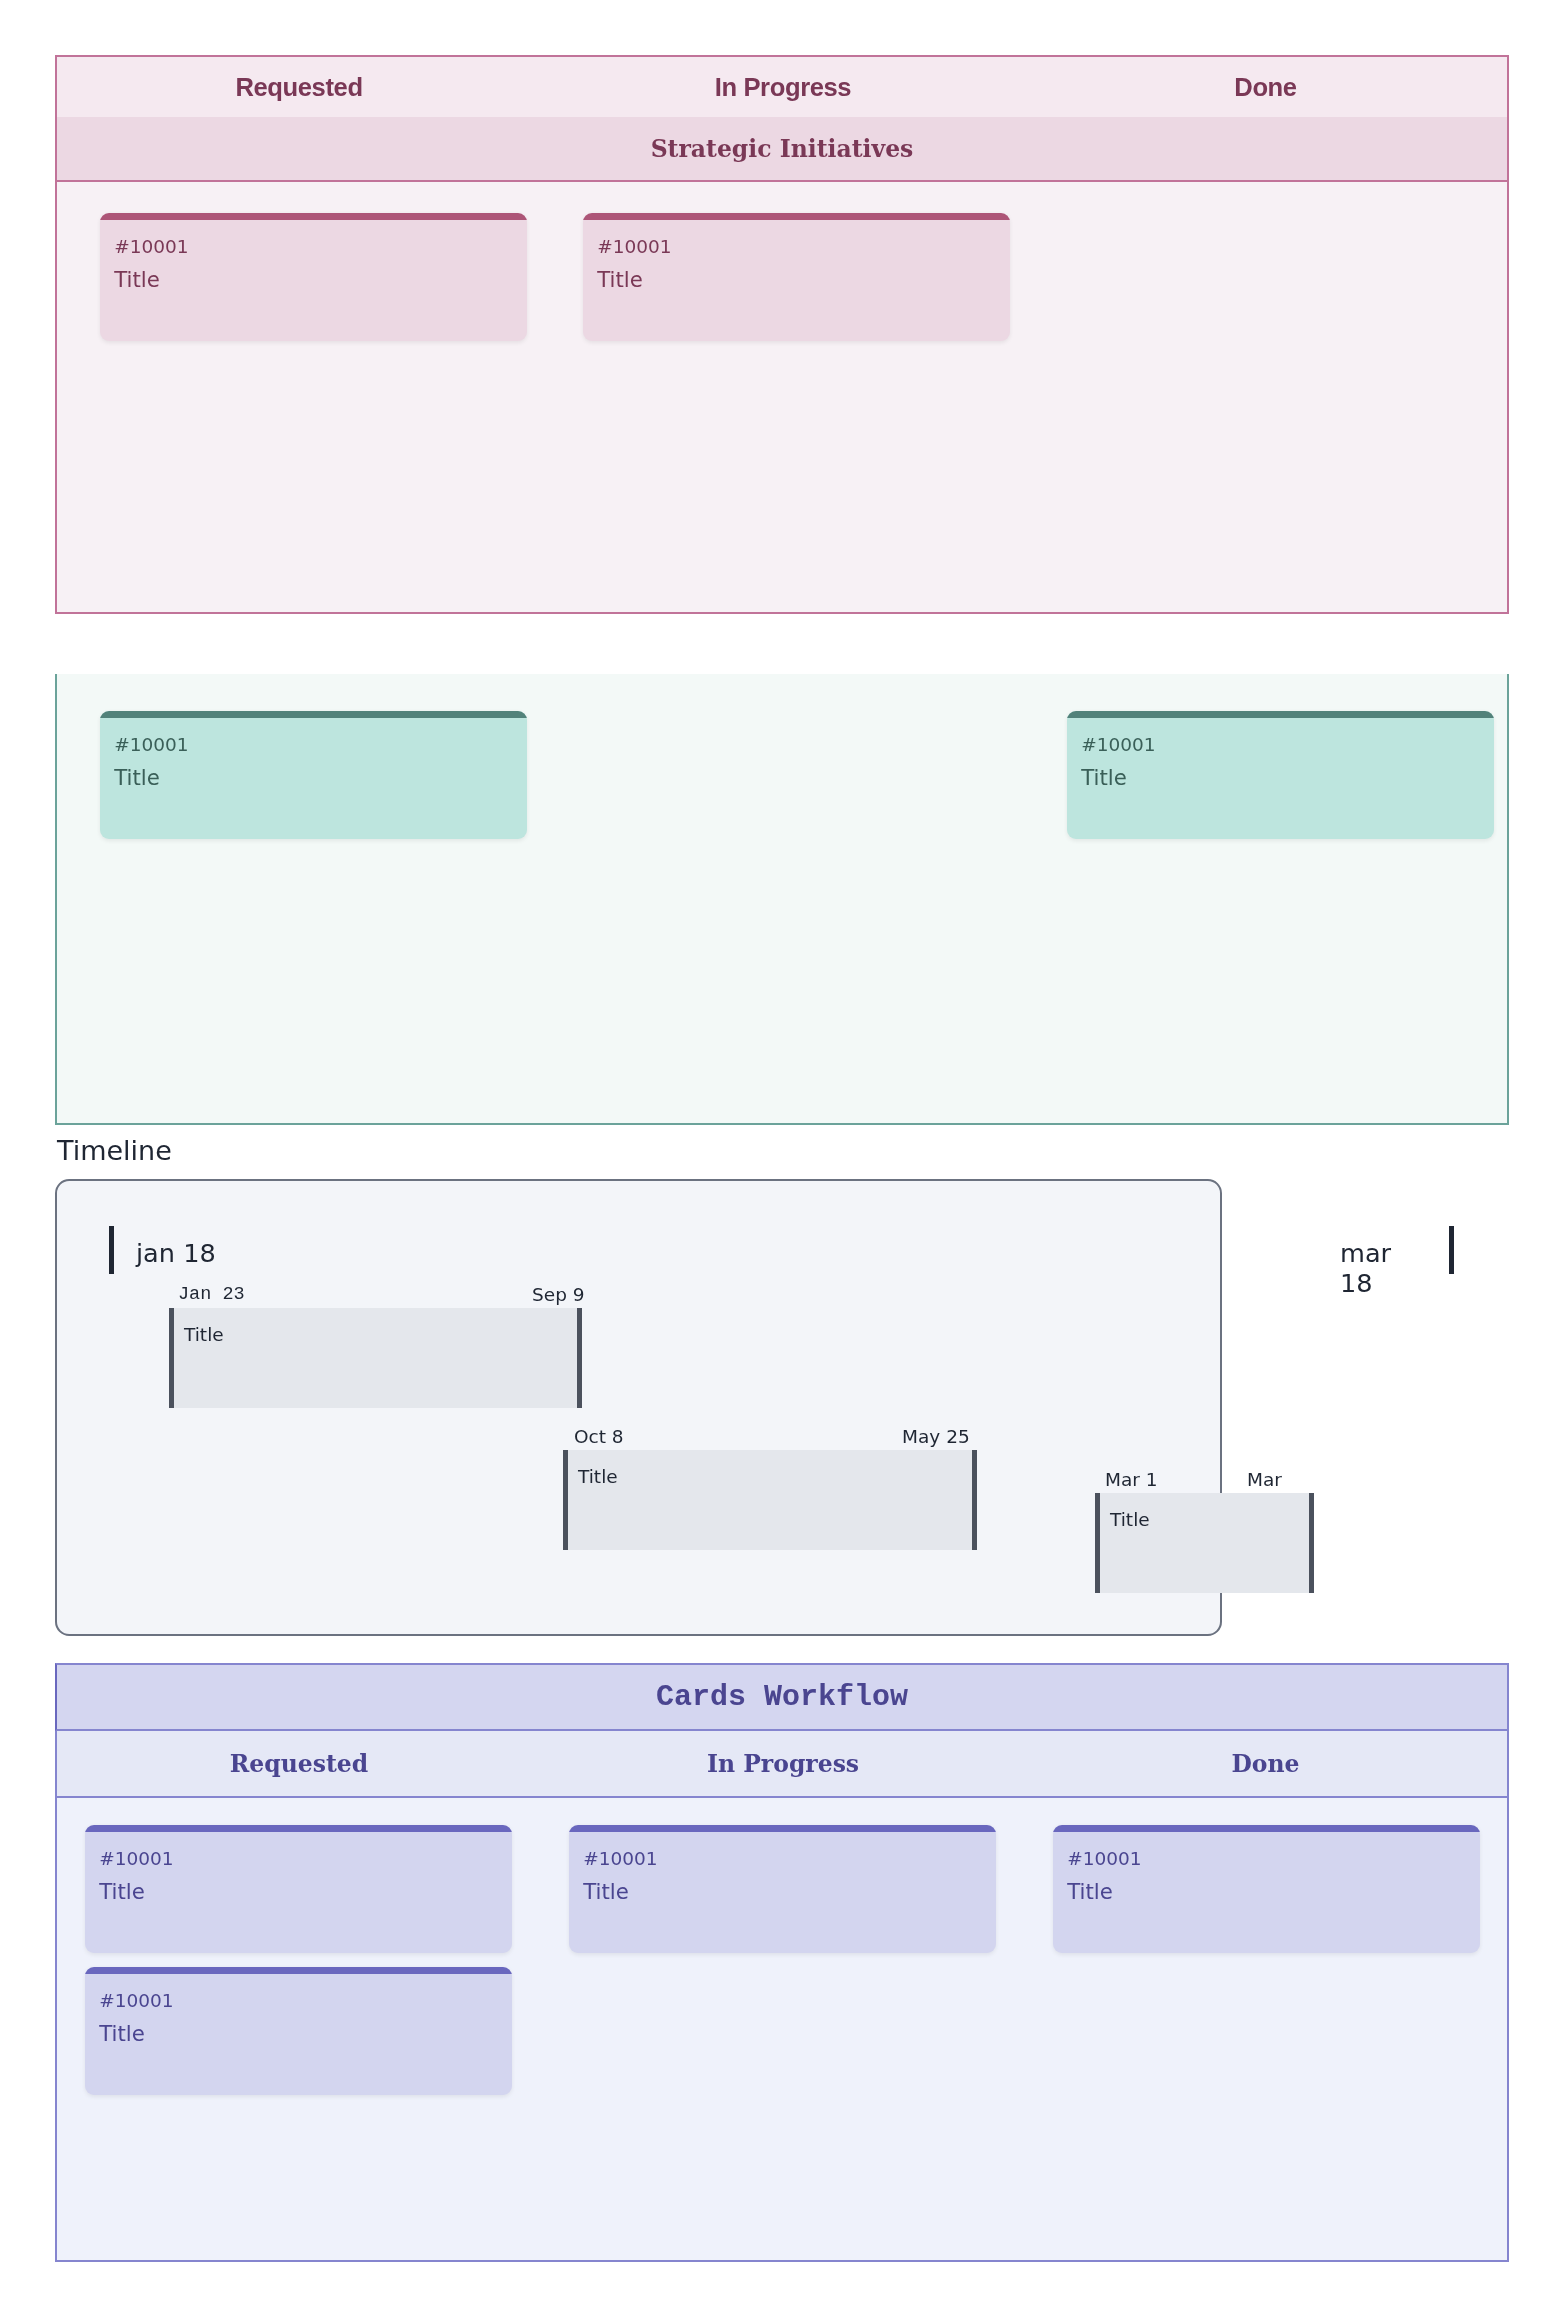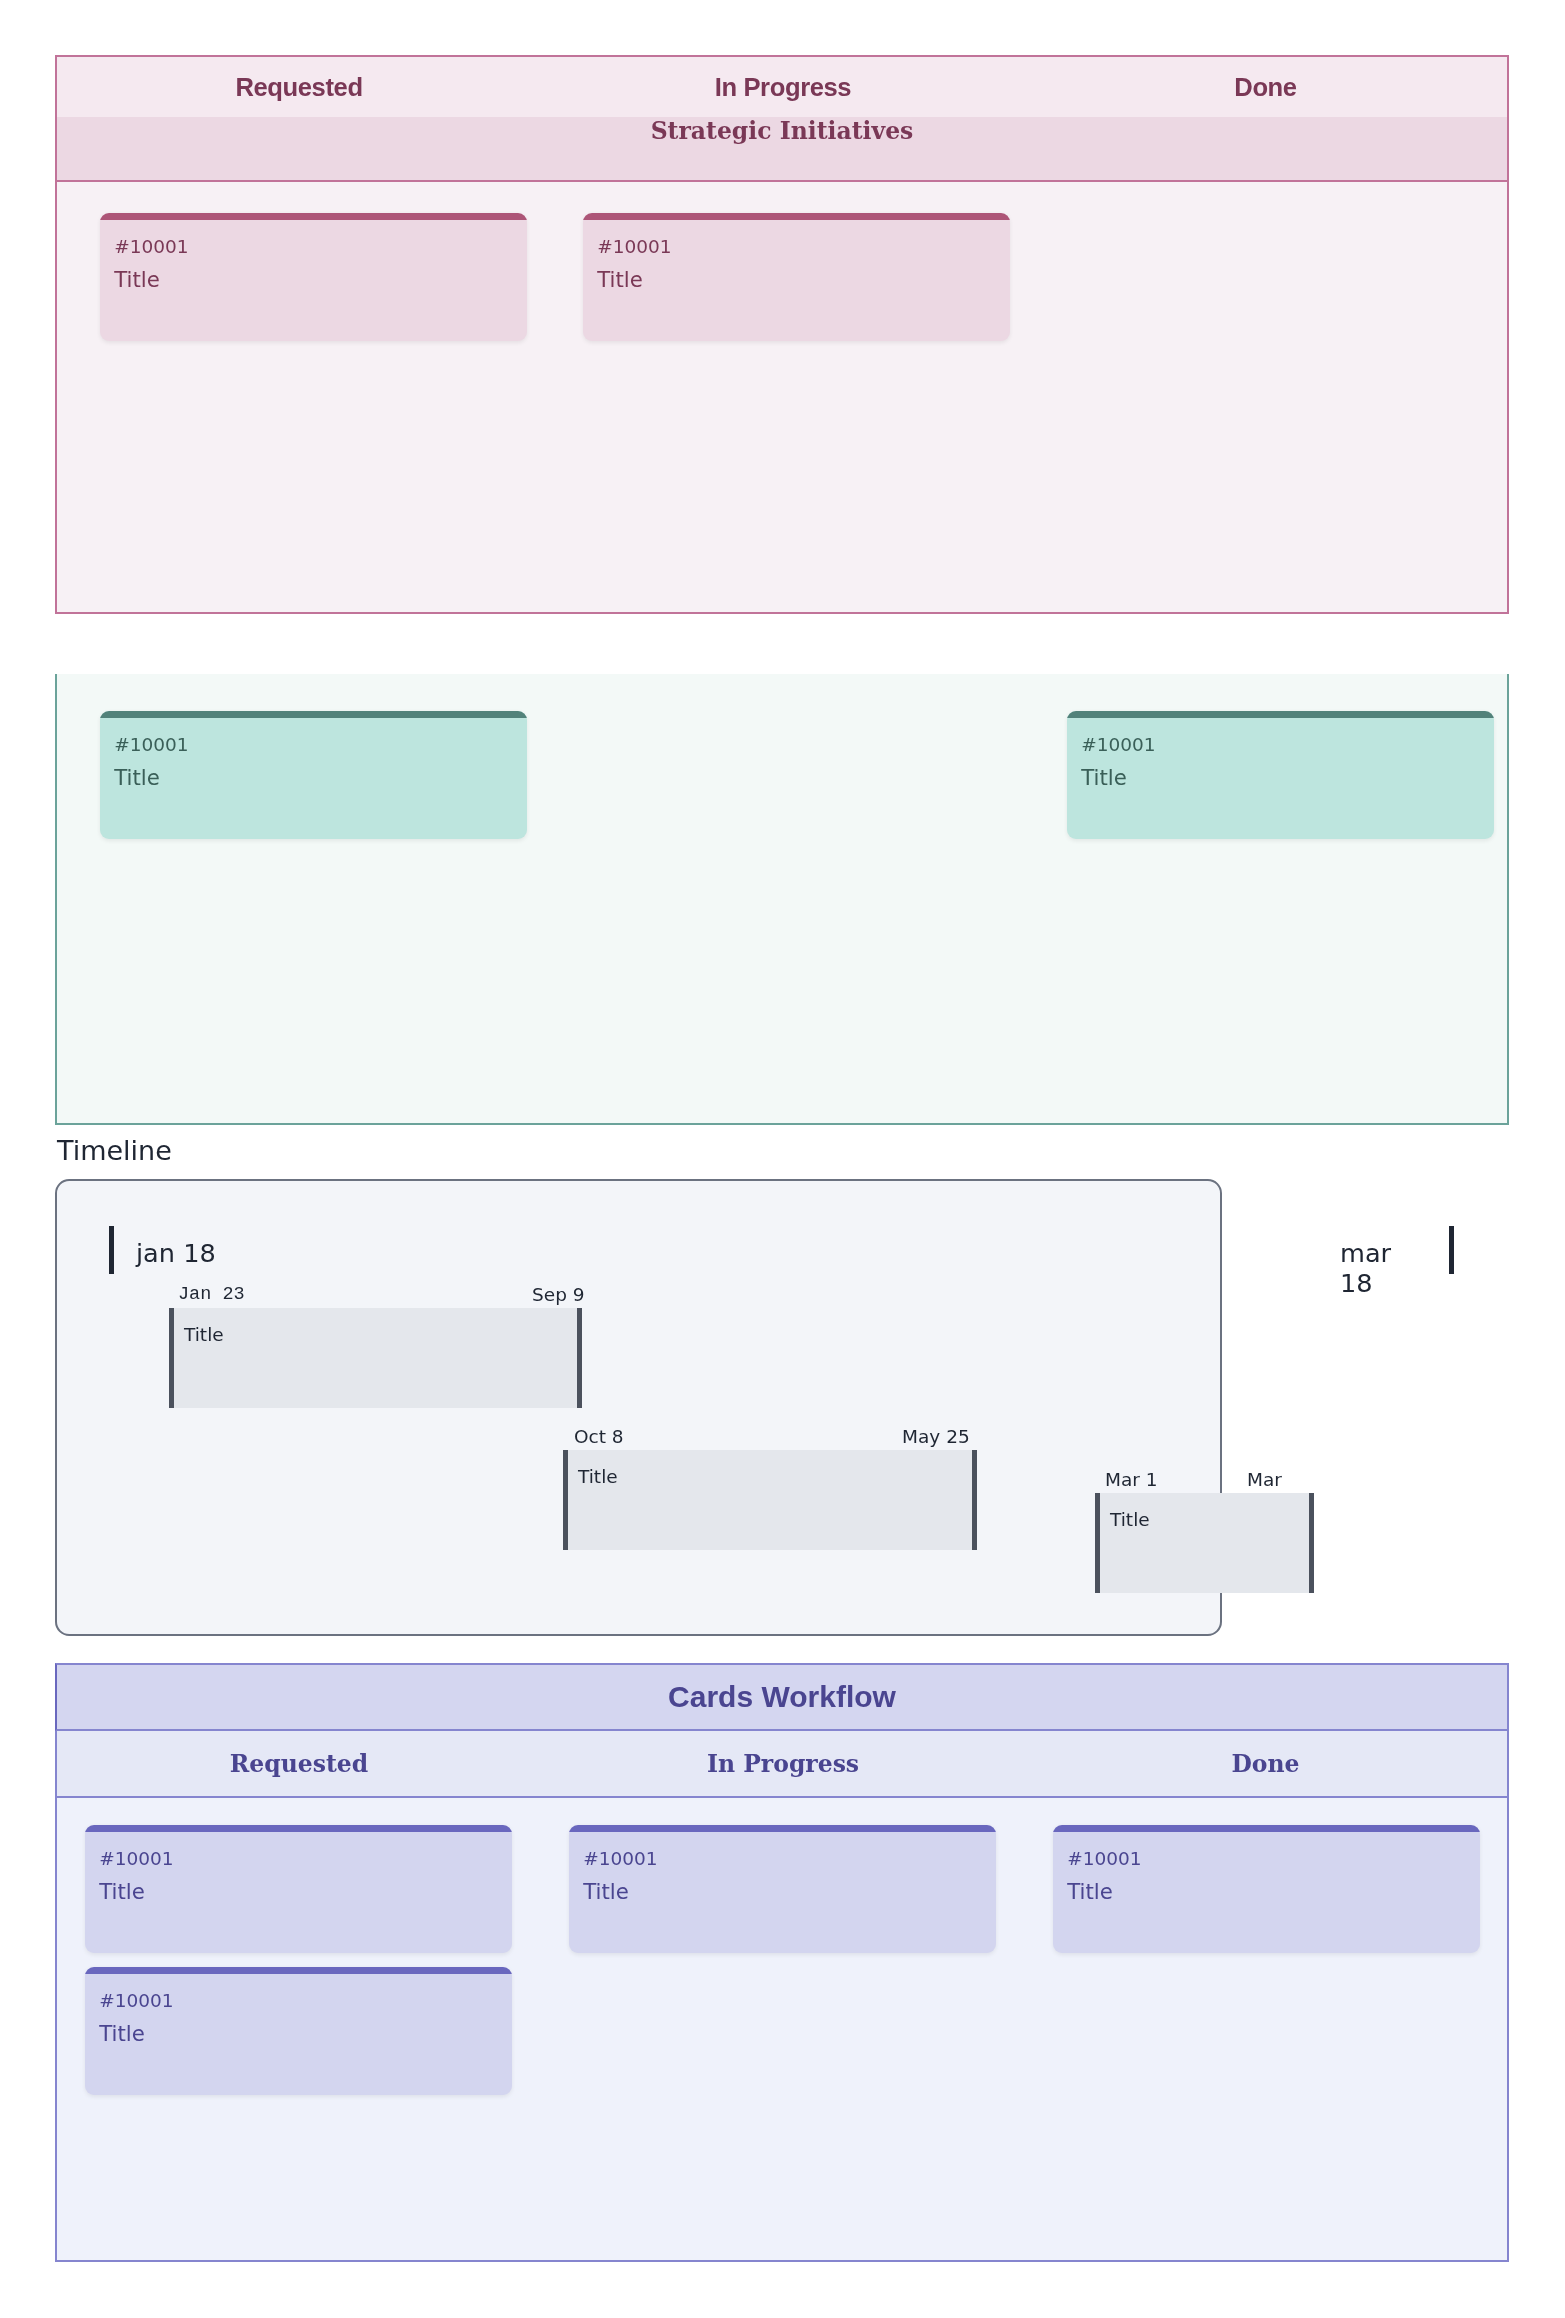--- a/index.html
+++ b/index.html
@@ -1,20 +1,20 @@
 <!DOCTYPE html>
 <html style="font-size:11.4px"><head>
 <meta charset="utf-8">
 <style>
   html, body { margin:0; padding:0; background:#ffffff; }
   body { width:1565px; height:2319px; position:relative; overflow:hidden; font-family:"DejaVu Sans", sans-serif; }
   .abs { position:absolute; box-sizing:border-box; }
   .colhead { top:0; height:64px; background:#f5e9f0; border:2.8px solid #c17399; display:flex; align-items:center; justify-content:center;
              font-family:"Liberation Sans", sans-serif; font-weight:bold; font-size:25.6px; color:#7a3856; letter-spacing:-0.4px; }
-  .lane-head { display:flex; align-items:flex-start; justify-content:center; font-family:"DejaVu Serif", serif; font-weight:bold; font-size:23.5px; }
+  .lane-head { display:flex; align-items:center; justify-content:center; font-family:"DejaVu Serif", serif; font-weight:bold; font-size:23.5px; }
   .sk-head { background:#ecd8e3; border:2.8px solid #c17399; border-top:none; color:#7a3856; }
   .sk-col  { background:#f7f1f5; border:2.8px solid #c17399; border-top:none; }
   .pj-head { background:#bde5de; border:2.8px solid #6ba39a; border-top:2.8px solid #c17399; color:#3a5f58; }
   .pj-col  { background:#f3f9f7; border:2.8px solid #6ba39a; border-top:none; }
 
   .card { border-radius:9px; overflow:hidden; box-shadow:0 1.4px 4.3px rgba(0,0,0,0.07); }
   .card .stripe { height:7.1px; }
   .card .cid { position:absolute; left:14.2px; top:23px; font-size:18.5px; font-family:"DejaVu Sans", sans-serif; }
   .card .ctitle { position:absolute; left:14.2px; top:54px; font-size:21.3px; font-family:"DejaVu Sans", sans-serif; }
   .card-sk { background:#ecd8e3; color:#7a3856; }
@@ -28,21 +28,21 @@
   .tl-label { left:57px; top:1135px; font-size:27px; color:#1f2633; font-family:"DejaVu Sans", sans-serif; }
   .tl-box { left:55px; top:1179px; width:1167px; height:457px; background:#f3f5f9; border:2.8px solid #6b7280; border-radius:14.2px; }
   .tick { width:5px; height:48px; background:#1f2633; }
   .tick-label { font-size:25.6px; color:#1f2633; font-family:"DejaVu Sans", sans-serif; }
   .bar { background:#e4e7ec; border-left:5px solid #4b515d; border-right:5px solid #4b515d; height:100px; }
   .bar .btitle { position:absolute; left:10px; top:15.6px; font-size:18.5px; color:#1f2633; }
   .bar-date { font-size:18.5px; color:#1f2633; font-family:"DejaVu Sans", sans-serif; }
 
   
   .cw-title { left:55px; top:1663px; width:1454px; height:68px; background:#d4d6f0; border:2.8px solid #8585cf; border-left-color:#6967be;
-              display:flex; align-items:center; justify-content:center; font-family:Liberation Sans, sans-serif; font-weight:bold;
+              display:flex; align-items:center; justify-content:center; font-family:Liberation Mono, monospace; font-weight:bold;
               font-size:30px; color:#4a4590; }
   .cw-head { top:1731px; height:67px; background:#e5e8f6; border:2.8px solid #8585cf; border-top:none;
              display:flex; align-items:center; justify-content:center; font-family:"DejaVu Serif", serif; font-weight:bold; font-size:23.5px; color:#4a4590; }
   .cw-col { top:1798px; height:464px; background:#eff2fb; border:2.8px solid #8585cf; border-top:none; }
 </style>
 </head>
 <body>
 
 <div class="abs" style="left:0;top:0;width:1565px;height:1125px;">
 

